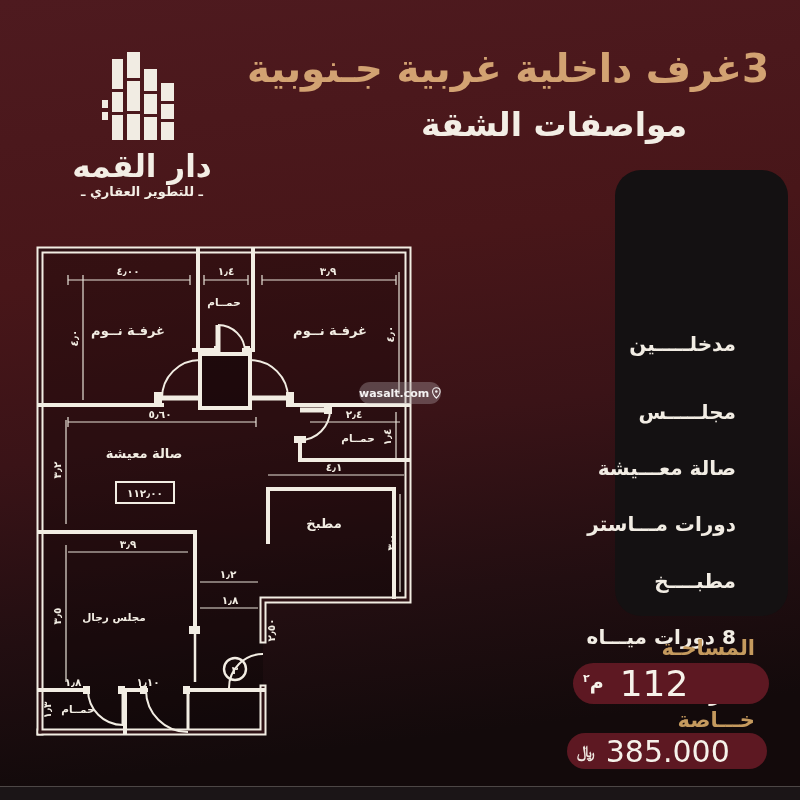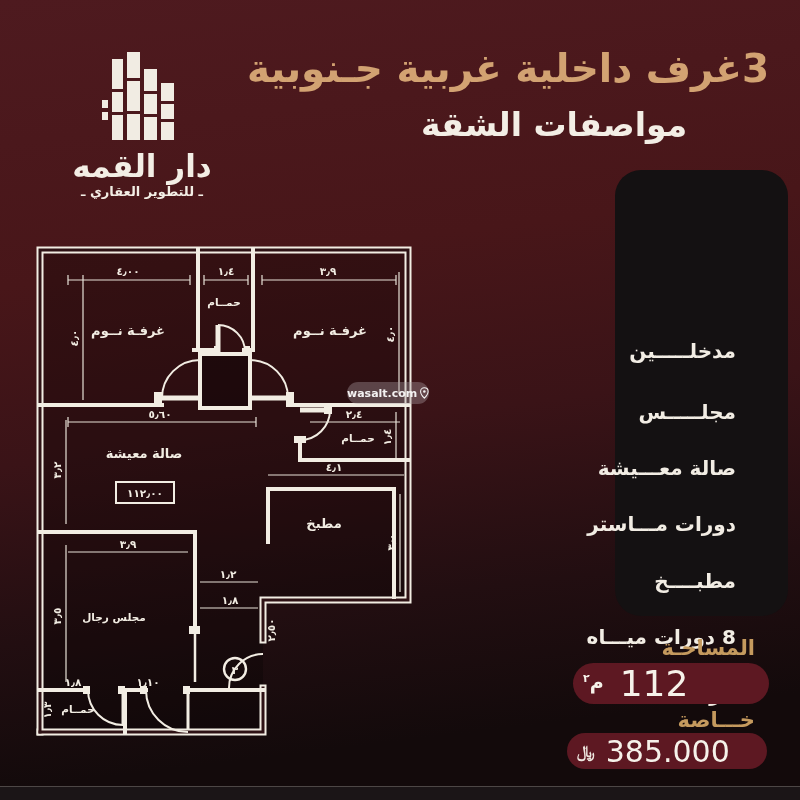--- a/index.html
+++ b/index.html
@@ -33,21 +33,21 @@
       justify-content:flex-end;direction:rtl;color:#f6f2ea;}
   .pill-area{left:573px;top:663px;width:186px;height:41px;border-radius:21px;padding-left:10px;}
   .pill-area .num{font-size:36px;font-weight:400;margin-left:16px;margin-right:16px;}
   .pill-area .unit{font-size:19px;font-weight:700;position:relative;top:-2px;}
   .pill-area .sup{font-size:11px;vertical-align:super;}
   .pill-price{left:567px;top:733px;width:190px;height:36px;border-radius:18px;padding-left:10px;}
   .pill-price .num{font-size:30px;font-weight:400;margin-right:14px;margin-left:11px;}
   .pill-price .cur{font-size:16px;font-weight:700;opacity:.95;}
 
   
-  .watermark{position:absolute;left:347px;top:382px;width:82px;height:22px;border-radius:11px;
+  .watermark{position:absolute;left:359px;top:382px;width:82px;height:22px;border-radius:11px;
       background:rgba(170,158,162,0.38);display:flex;align-items:center;justify-content:center;
       gap:3px;color:#f4f2f2;font-size:11px;font-weight:600;}
 
   
   .plan{position:absolute;left:28px;top:242px;}
   .plan text{fill:#f2ede3;font-family:"DejaVu Sans", sans-serif;}
   .room-lbl{font-size:13px;font-weight:700;}
   .room-lbl-sm{font-size:10.5px;font-weight:700;}
   .dim-lbl{font-size:10.5px;font-weight:600;}
 </style>
@@ -78,21 +78,21 @@
         <rect x="60" y="31" width="13" height="18"></rect>
           <rect x="60" y="52" width="13" height="15"></rect>
           <rect x="60" y="70" width="13" height="18"></rect>
       </g>
     </svg>
     <div class="logo-name">دار القمه</div>
     <div class="logo-tagline">ـ للتطوير العقاري ـ</div>
   </div>
 
   <div class="features-panel">
-    <div class="feature-item" style="top:169px">مدخلـــــين</div>
+    <div class="feature-item" style="top:162px">مدخلـــــين</div>
     <div class="feature-item" style="top:230px">مجلـــــس</div>
     <div class="feature-item" style="top:286px">صالة معـــيشة</div>
     <div class="feature-item" style="top:342px">دورات مـــاستر</div>
     <div class="feature-item" style="top:399px">مطبــــخ</div>
     <div class="feature-item" style="top:455px">8 دورات ميـــاه</div>
     <div class="feature-item" style="top:512px">خزانات خـــاصة</div>
     <div class="feature-item" style="top:568px">موقف خـــاص</div>
   </div>
   <style>.feature-item{position:absolute;}</style>
 

